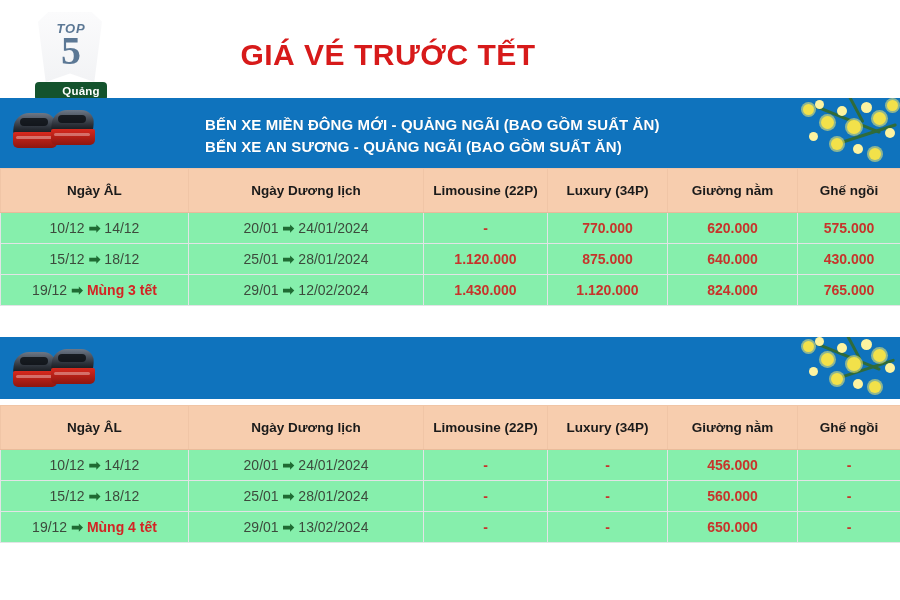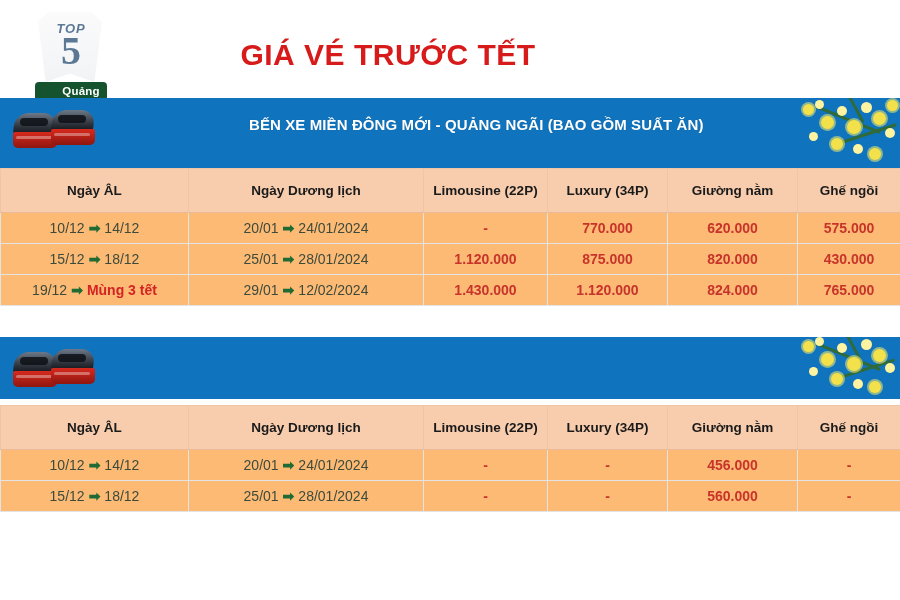--- a/index.html
+++ b/index.html
@@ -98,21 +98,21 @@
   }
   .tbl.t1 { top: 168px; }
   .tbl.t2 { top: 405px; }
   .tbl th, .tbl td {
     border: 1px solid #e2e4e6; text-align: center; padding: 0;
   }
   .tbl th {
     background: #f7cdae; color: #1a1a1a; font-size: 13.5px; font-weight: 700;
     height: 44px; border-color: #f0c5a6; border-bottom-color: #e9bb9b;
   }
-  .tbl td { height: 31px; font-size: 14px; color: #3c4a3c; background: #fdba74; }
+  .tbl td { height: 31px; font-size: 14px; color: #3c4a3c; background: #86efac; }
   .tbl td.price { color: #c7342b; font-weight: 600; }
   .tbl td.dash { color: #c7342b; font-weight: 600; }
 
   .arrow { color: #1f6b33; font-weight: 700; padding: 0 4px; }
   .hl { color: #d32424; font-weight: 600; }
 
   .c0 { width: 188px; } .c1 { width: 235px; } .c2 { width: 124px; }
   .c3 { width: 120px; } .c4 { width: 130px; } .c5 { width: 103px; }
 </style>
 </head>
@@ -156,22 +156,23 @@
         <div class="bot"></div>
         <div class="stripe"></div>
       </div>
     <div class="bus-one bus-b">
         <div class="top"></div>
         <div class="win"></div>
         <div class="bot"></div>
         <div class="stripe"></div>
       </div>
   </div>
-  <div class="banner-text" style="top:114px;margin-left:44px;">
+  <div class="banner-text" style="top:114px;">
     <div>BẾN XE MIỀN ĐÔNG MỚI - QUẢNG NGÃI (BAO GỒM SUẤT ĂN)</div>
+    <div>BẾN XE AN SƯƠNG - QUẢNG NGÃI (BAO GỒM SUẤT ĂN)</div>
   </div>
 
   <table class="tbl t1">
     <colgroup>
         <col class="c0">
         <col class="c1">
         <col class="c2">
         <col class="c3">
         <col class="c4">
         <col class="c5">
@@ -193,21 +194,21 @@
           <td class="dash">-</td>
           <td class="price">770.000</td>
           <td class="price">620.000</td>
           <td class="price">575.000</td>
         </tr>
         <tr>
           <td><span>15/12</span><span class="arrow">➡</span><span>18/12</span></td>
           <td><span>25/01</span><span class="arrow">➡</span><span>28/01/2024</span></td>
           <td class="price">1.120.000</td>
           <td class="price">875.000</td>
-          <td class="price">820.000</td>
+          <td class="price">640.000</td>
           <td class="price">430.000</td>
         </tr>
         <tr>
           <td><span>19/12</span><span class="arrow">➡</span><span class="hl">Mùng 3 tết</span></td>
           <td><span>29/01</span><span class="arrow">➡</span><span>12/02/2024</span></td>
           <td class="price">1.430.000</td>
           <td class="price">1.120.000</td>
           <td class="price">824.000</td>
           <td class="price">765.000</td>
         </tr>
@@ -277,16 +278,24 @@
           <td class="dash">-</td>
         </tr>
         <tr>
           <td><span>15/12</span><span class="arrow">➡</span><span>18/12</span></td>
           <td><span>25/01</span><span class="arrow">➡</span><span>28/01/2024</span></td>
           <td class="dash">-</td>
           <td class="dash">-</td>
           <td class="price">560.000</td>
           <td class="dash">-</td>
         </tr>
+        <tr>
+          <td><span>19/12</span><span class="arrow">➡</span><span class="hl">Mùng 4 tết</span></td>
+          <td><span>29/01</span><span class="arrow">➡</span><span>13/02/2024</span></td>
+          <td class="dash">-</td>
+          <td class="dash">-</td>
+          <td class="price">650.000</td>
+          <td class="dash">-</td>
+        </tr>
       </tbody>
   </table>
 
 </div>
 
 </body></html>

